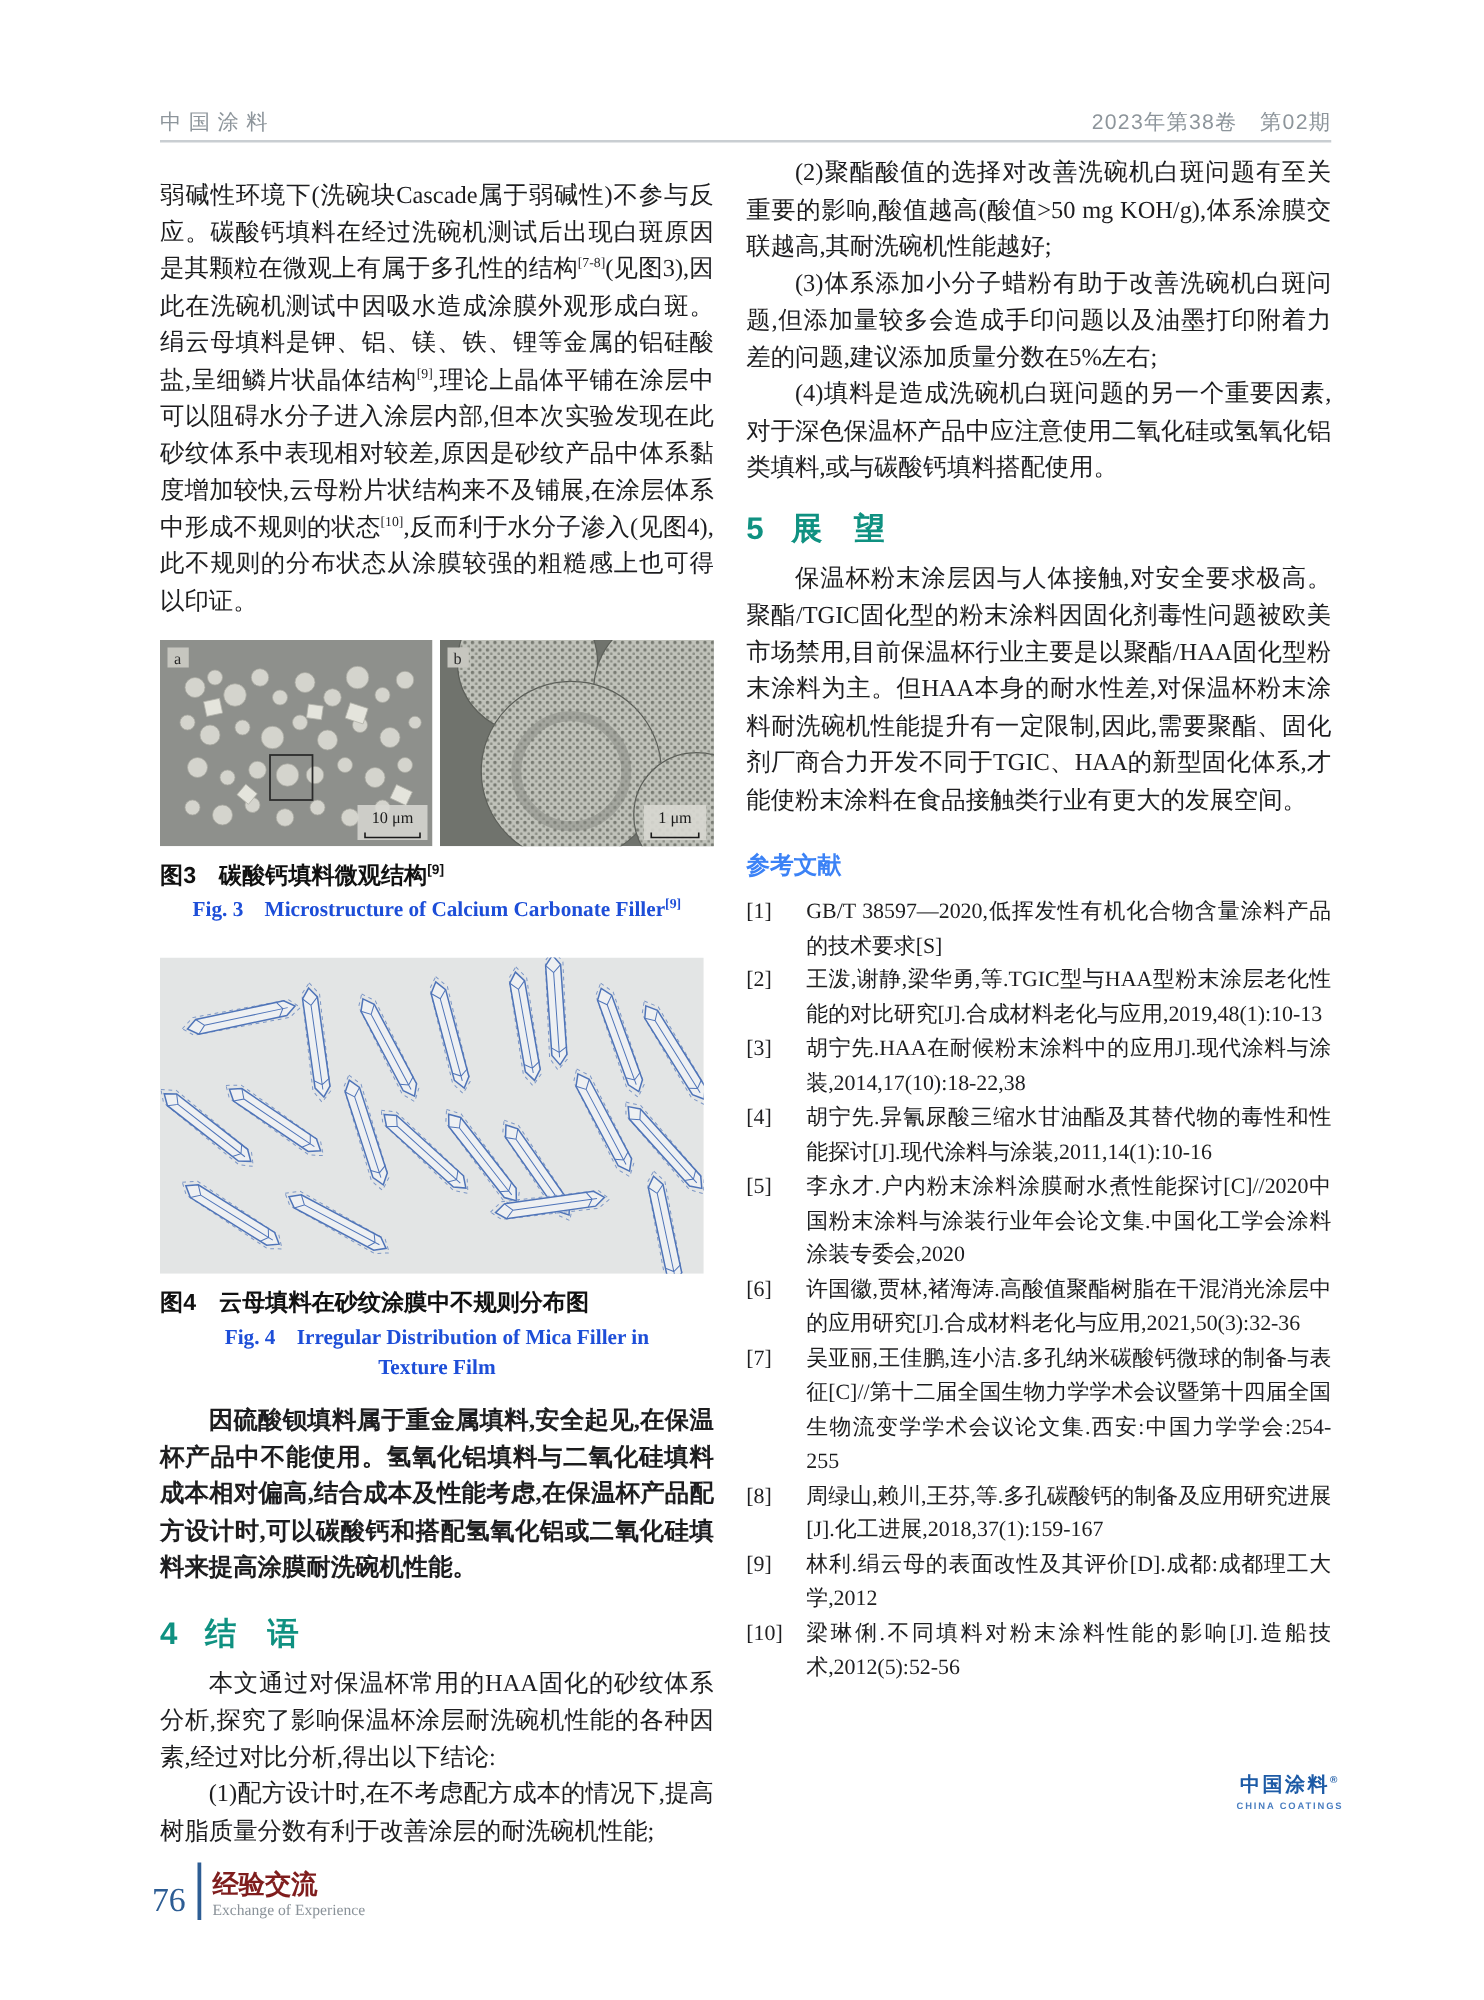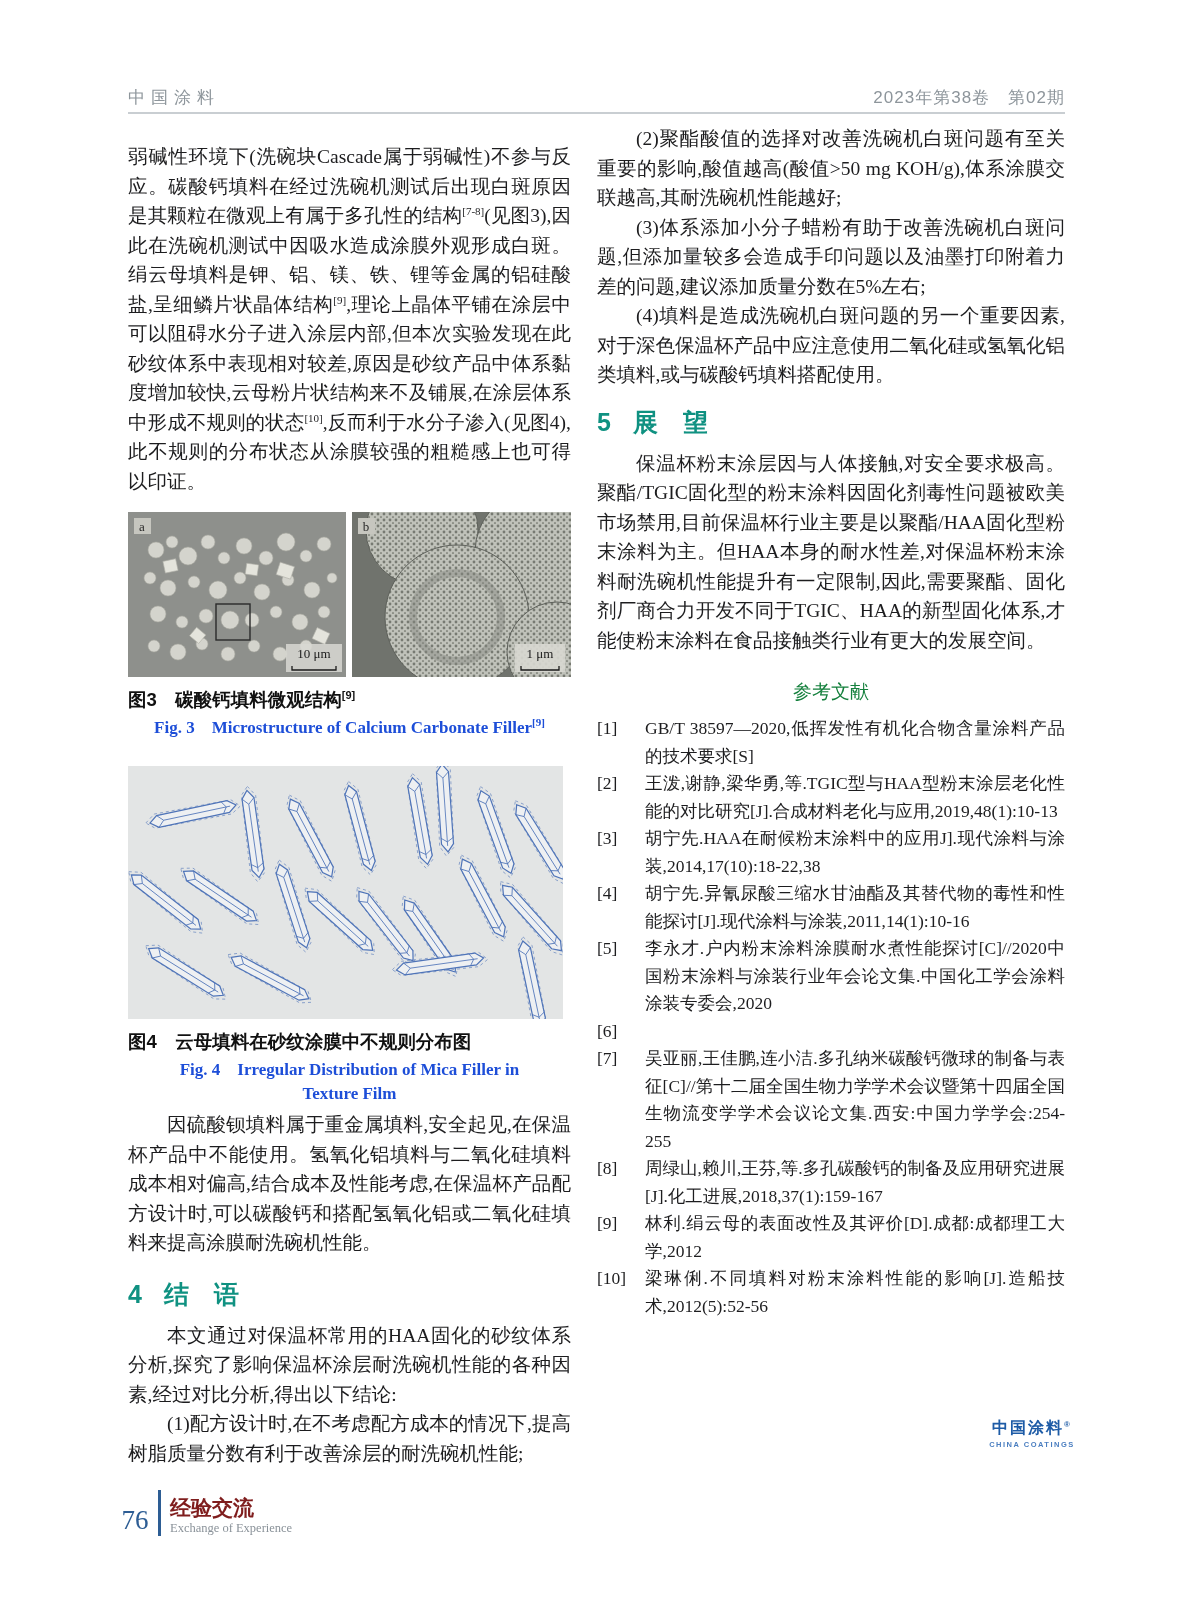--- a/index.html
+++ b/index.html
@@ -24,22 +24,22 @@
              font-weight:bold;font-size:18.5px;color:#111;}
   .figcap-en{margin-top:4px;text-align:center;font-weight:bold;font-size:17px;color:#1d4ed8;line-height:24px;}
   
   .fig4{margin-top:26px;}
   .fig4 svg{display:block;}
   
   .sec-head{margin-top:20px;margin-bottom:10px;font-family:"Liberation Sans","DejaVu Sans",sans-serif;
             font-weight:bold;font-size:25px;color:#0f9181;display:flex;align-items:baseline;}
   .sec-head .num{margin-right:22px;}
   
-  .ref-title{margin-top:24px;text-align:center;font-family:"Liberation Sans","DejaVu Sans",sans-serif;
-             font-weight:normal;font-size:19px;color:#15803d;}
+  .ref-title{margin-top:24px;font-family:"Liberation Sans","DejaVu Sans",sans-serif;
+             font-weight:bold;font-size:19px;color:#3b82f6;}
   .ref-list{margin-top:10px;}
   .ref-item{display:flex;font-size:17.5px;line-height:27.5px;}
   .ref-item .num{width:48px;flex:0 0 48px;}
   .ref-item .txt{flex:1;text-align:justify;}
   
   .logo{position:absolute;left:982px;top:1418px;width:100px;text-align:center;
         font-family:"Liberation Sans","DejaVu Sans",sans-serif;color:#1d5ba6;}
   .logo .zh{font-size:16px;font-weight:bold;letter-spacing:2px;}
   .logo .reg{font-size:8px;vertical-align:super;}
   .logo .en{font-size:7.5px;letter-spacing:1.5px;font-weight:bold;color:#4a7ec0;margin-top:1px;}
@@ -169,21 +169,21 @@
         <use href="#rod" transform="translate(404,152) rotate(48)"></use>
         <use href="#rod" transform="translate(58,206) rotate(32)"></use>
         <use href="#rod" transform="translate(142,212) rotate(28)"></use>
         <use href="#rod" transform="translate(312,198) rotate(-8)"></use>
         <use href="#rod" transform="translate(404,218) rotate(78)"></use>
       </svg>
     </div>
     <div class="figcap-zh">图4　云母填料在砂纹涂膜中不规则分布图</div>
     <div class="figcap-en" style="width:86%;margin-left:auto;margin-right:auto;">Fig. 4　Irregular Distribution of Mica Filler in Texture Film</div>
 
-    <p class="body indent" style="margin-top:4px;">因硫酸钡填料属于重金属填料,安全起见,在保温杯产品中不能使用。氢氧化铝填料与二氧化硅填料成本相对偏高,结合成本及性能考虑,在保温杯产品配方设计时,可以碳酸钙和搭配氢氧化铝或二氧化硅填料来提高涂膜耐洗碗机性能。</p>
+    <p class="body indent" style="margin-top:16px;font-weight:bold;">因硫酸钡填料属于重金属填料,安全起见,在保温杯产品中不能使用。氢氧化铝填料与二氧化硅填料成本相对偏高,结合成本及性能考虑,在保温杯产品配方设计时,可以碳酸钙和搭配氢氧化铝或二氧化硅填料来提高涂膜耐洗碗机性能。</p>
 
     <div class="sec-head">
       <span class="num">4</span>
       <span>结　语</span>
     </div>
     <p class="body indent">本文通过对保温杯常用的HAA固化的砂纹体系分析,探究了影响保温杯涂层耐洗碗机性能的各种因素,经过对比分析,得出以下结论:</p>
     <p class="body indent">(1)配方设计时,在不考虑配方成本的情况下,提高树脂质量分数有利于改善涂层的耐洗碗机性能;</p>
   </div>
 
   <div class="col-right">
@@ -214,20 +214,21 @@
       <div class="ref-item">
         <span class="num">[4]</span>
         <span class="txt">胡宁先.异氰尿酸三缩水甘油酯及其替代物的毒性和性能探讨[J].现代涂料与涂装,2011,14(1):10-16</span>
       </div>
       <div class="ref-item">
         <span class="num">[5]</span>
         <span class="txt">李永才.户内粉末涂料涂膜耐水煮性能探讨[C]//2020中国粉末涂料与涂装行业年会论文集.中国化工学会涂料涂装专委会,2020</span>
       </div>
       <div class="ref-item">
         <span class="num">[6]</span>
+        <span class="txt">许国徽,贾林,褚海涛.高酸值聚酯树脂在干混消光涂层中的应用研究[J].合成材料老化与应用,2021,50(3):32-36</span>
       </div>
       <div class="ref-item">
         <span class="num">[7]</span>
         <span class="txt">吴亚丽,王佳鹏,连小洁.多孔纳米碳酸钙微球的制备与表征[C]//第十二届全国生物力学学术会议暨第十四届全国生物流变学学术会议论文集.西安:中国力学学会:254-255</span>
       </div>
       <div class="ref-item">
         <span class="num">[8]</span>
         <span class="txt">周绿山,赖川,王芬,等.多孔碳酸钙的制备及应用研究进展[J].化工进展,2018,37(1):159-167</span>
       </div>
       <div class="ref-item">

